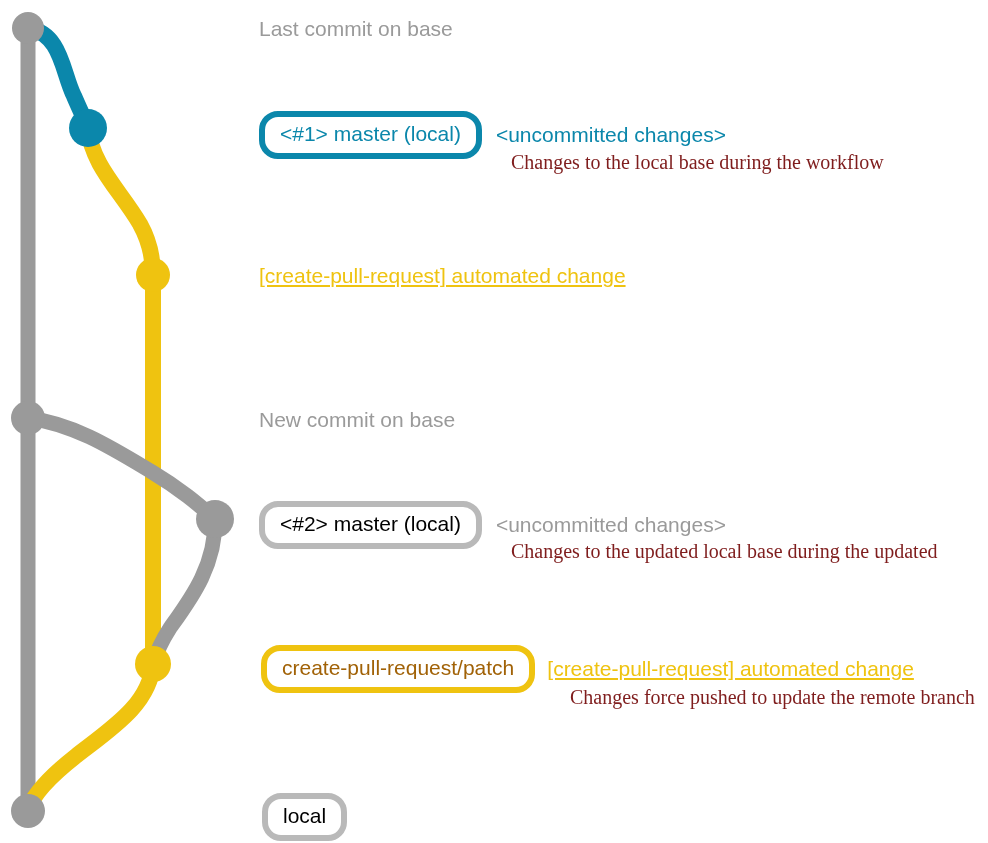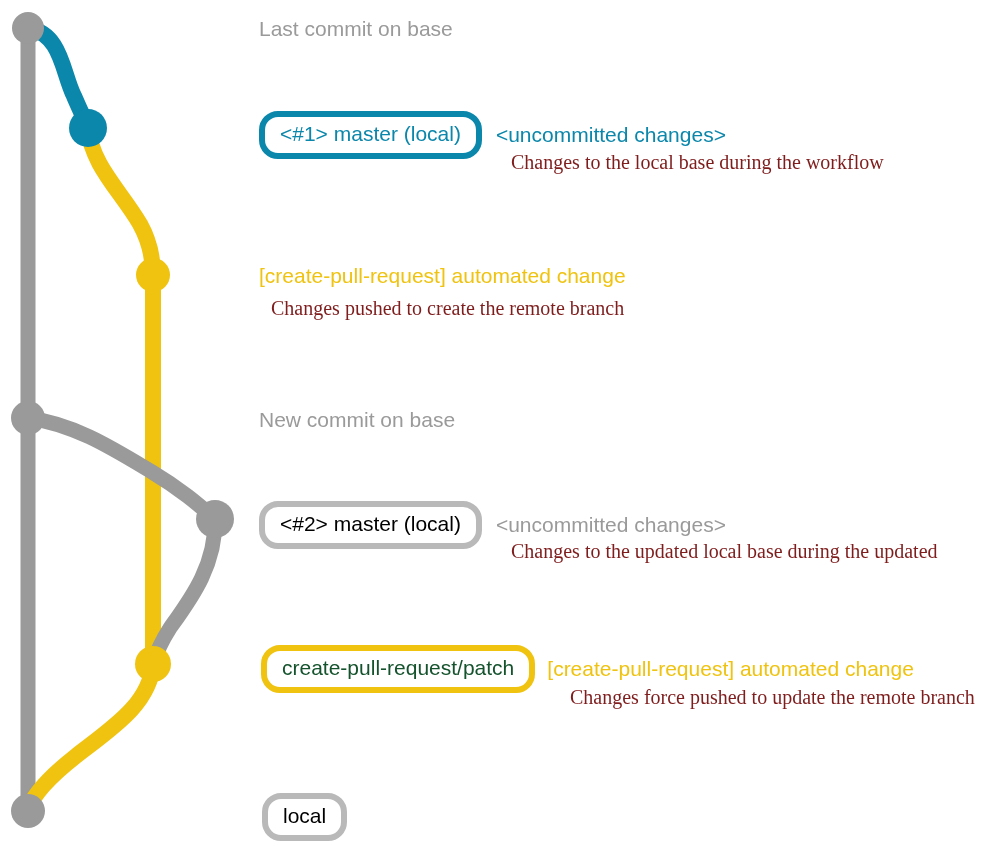--- a/index.html
+++ b/index.html
@@ -34,37 +34,37 @@
   
   .headline {
     font-family: "Liberation Sans", sans-serif;
     font-size: 21px;
     line-height: 26px;
     white-space: nowrap;
     text-align: right;
   }
   .headline.gray   { color: #9a9a9a; }
   .headline.blue   { color: #0b87ab; }
-  .headline.yellow { color: #efc310; }
+  .headline.yellow { color: #efc310; text-decoration: underline; }
   
   .pill {
     display: inline-block;
     box-sizing: border-box;
     border: 6px solid #15803d;
     border-radius: 19px;
     padding: 5px 15px 7px 15px;
     font-family: "Liberation Sans", sans-serif;
     font-size: 21px;
     line-height: 24px;
     white-space: nowrap;
     background: #ffffff;
     color: #9a9a9a;
   }
   .pill.blue   { border-color: #0b87ab; color: #0b87ab; }
-  .pill.yellow { border-color: #efc310; color: #14532d; }
+  .pill.yellow { border-color: #efc310; color: #a16207; }
   .pill.gray   { border-color: #b9b9b9; color: #000000; }
   
   .caption {
     position: absolute;
     font-family: "Liberation Serif", serif;
     font-size: 20px;
     line-height: 24px;
     color: #7f1d1d;
     white-space: nowrap;
   }
@@ -109,21 +109,20 @@
 
   <div class="row" style="left:259px; top:111px;">
     <span class="pill blue">&lt;#1&gt; master (local)</span>
     <span class="headline blue subject">&lt;uncommitted changes&gt;</span>
   </div>
   <div class="caption" style="left:511px; top:150px;">Changes to the local base during the workflow</div>
 
   <div class="row" style="left:259px; top:263px;">
     <span class="headline yellow">[create-pull-request] automated change</span>
   </div>
-  <div class="caption" style="left:271px; top:296px;">Changes pushed to create the remote branch</div>
 
   <div class="row" style="left:259px; top:407px;">
     <span class="headline gray">New commit on base</span>
   </div>
 
   <div class="row" style="left:259px; top:501px;">
     <span class="pill gray">&lt;#2&gt; master (local)</span>
     <span class="headline gray subject">&lt;uncommitted changes&gt;</span>
   </div>
   <div class="caption" style="left:511px; top:539px;">Changes to the updated local base during the updated</div>

